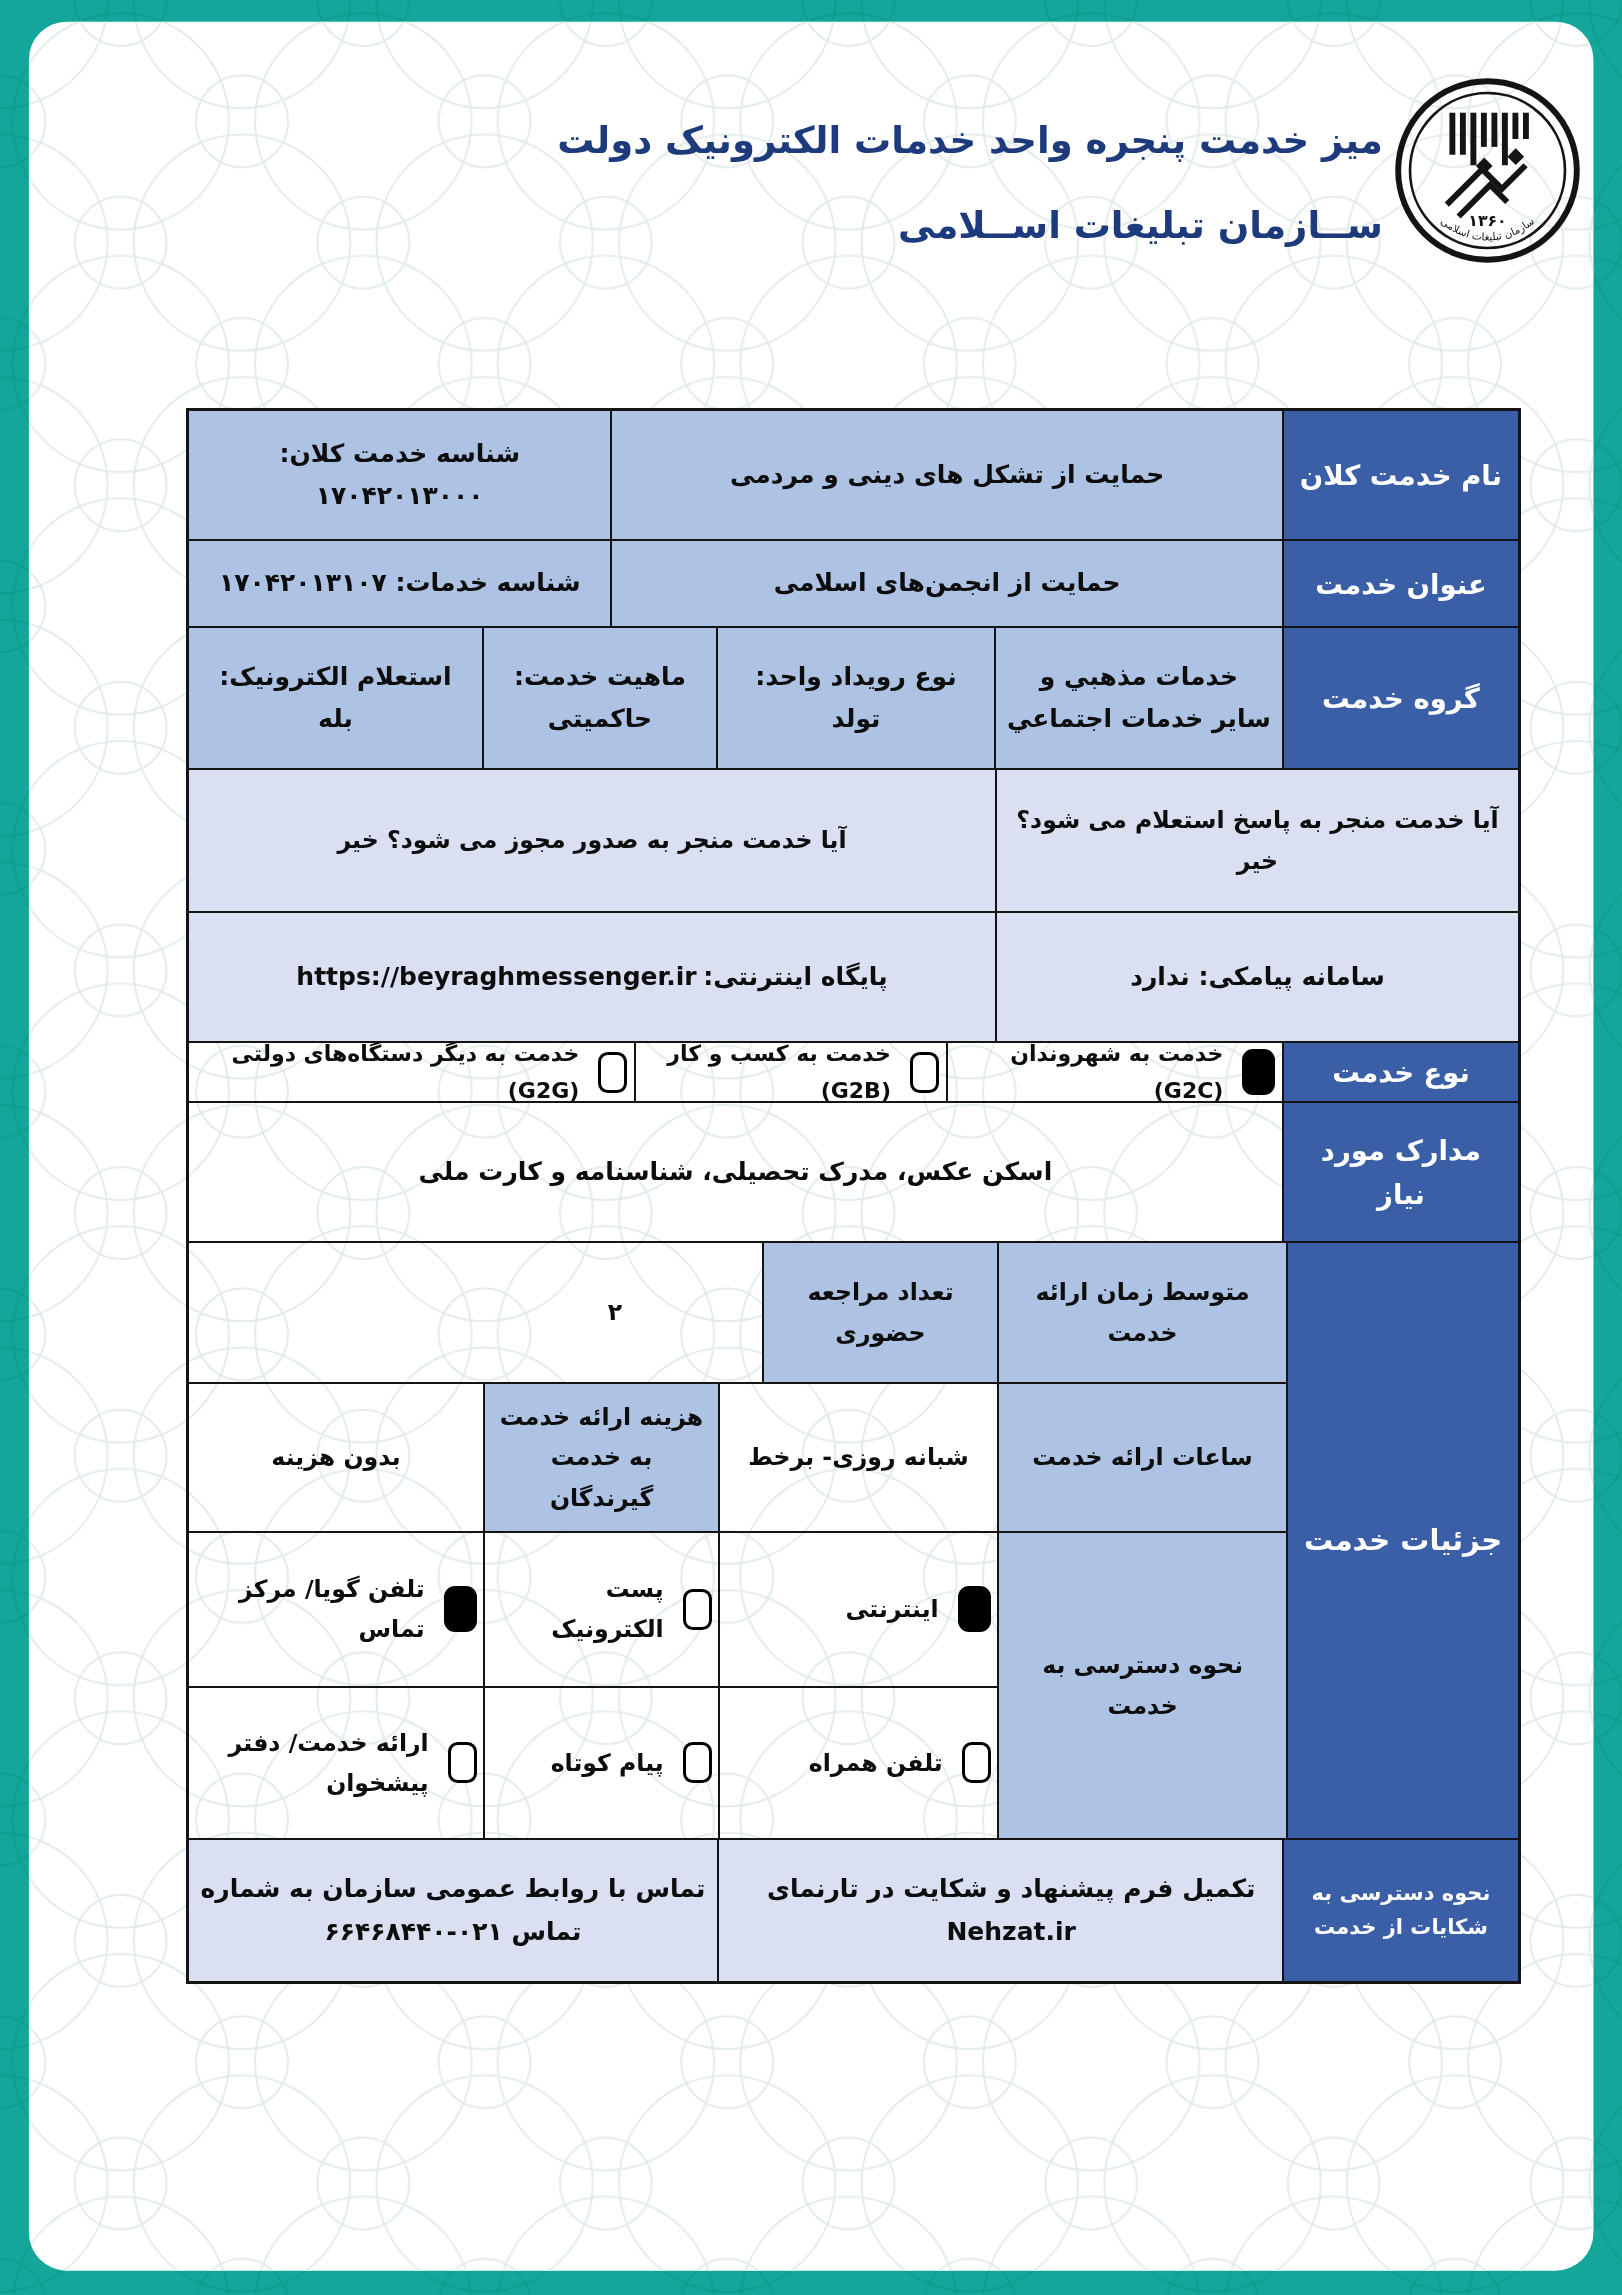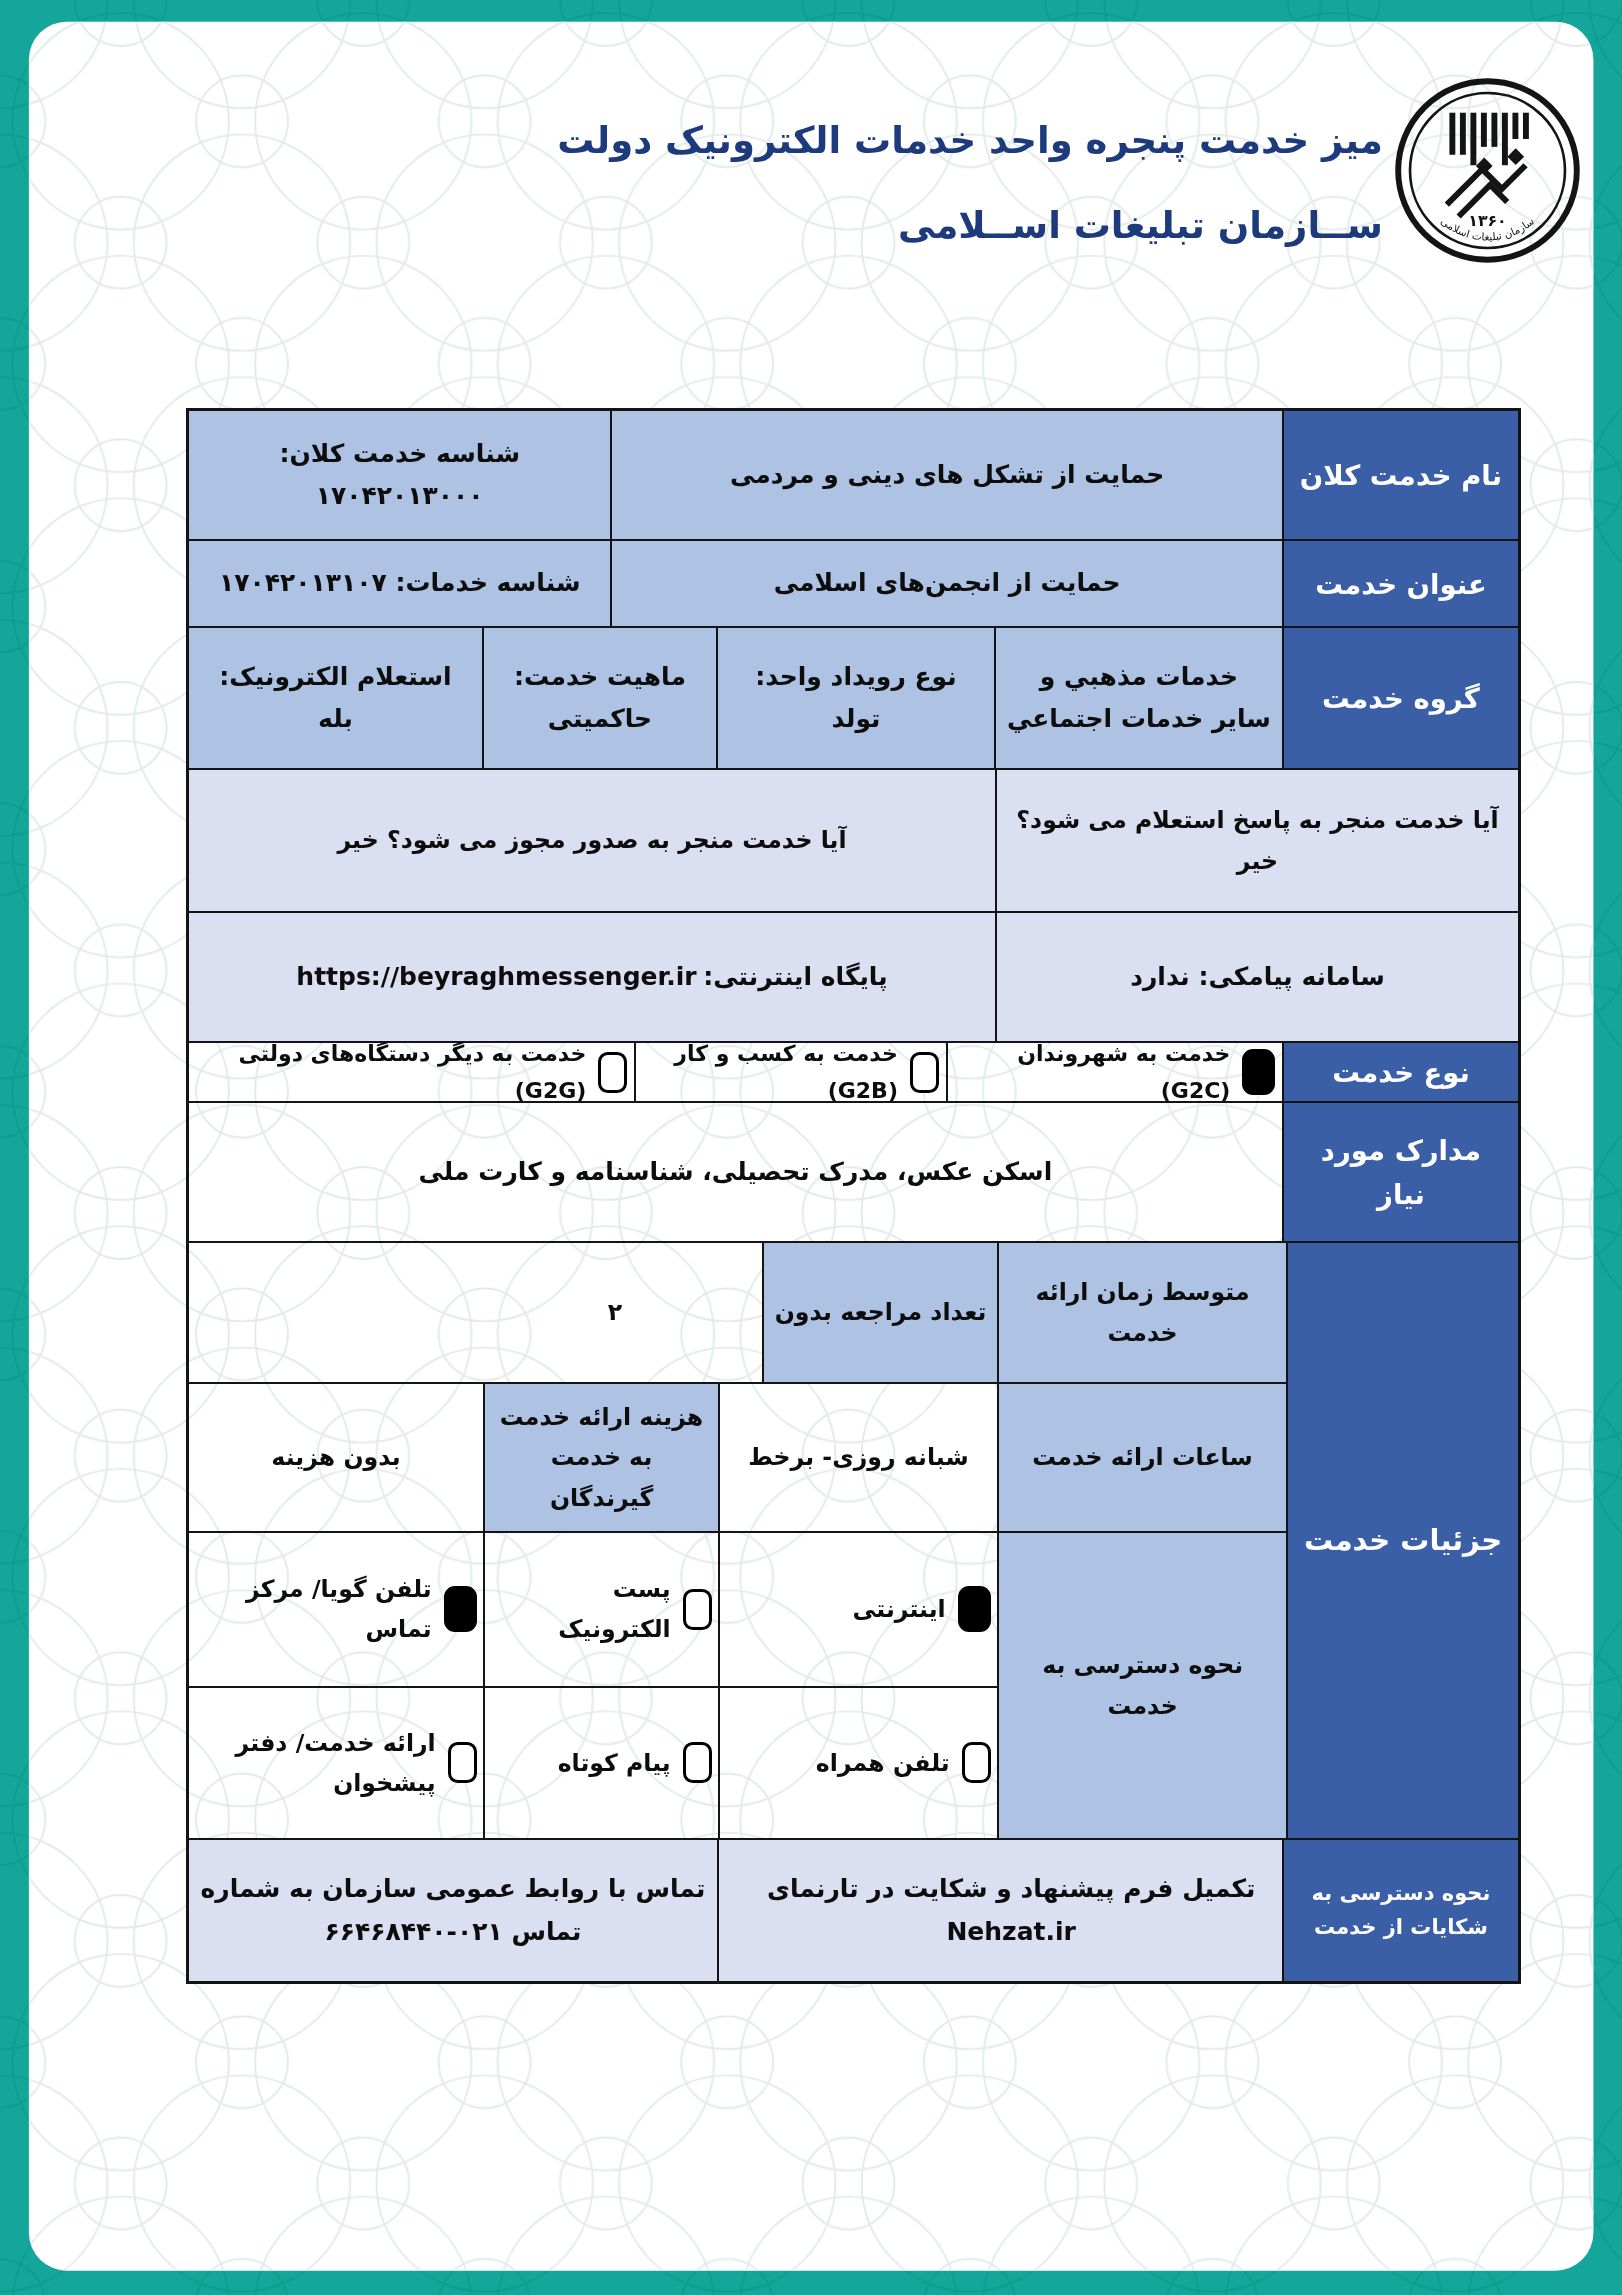--- a/index.html
+++ b/index.html
@@ -33,21 +33,21 @@
   .fs36{font-size:23.6px;}
   .fs34{font-size:22px;}
   .fs44{font-size:29px;}
 
   .drow{border-bottom:2.6px solid #141414;}
   .drow:last-child{border-bottom:none;}
   .arow{border-bottom:2.6px solid #141414;}
   .arow:last-child{border-bottom:none;}
 
   
-  .cbcell{justify-content:flex-start;padding-right:6.6px;gap:12px;}
+  .cbcell{justify-content:flex-start;padding-right:6.6px;gap:19px;}
   .cb{flex:0 0 auto;width:29px;height:41px;border:3.9px solid #000;border-radius:9.8px;
       background:#fff;box-sizing:border-box;}
   .cb.checked{background:#000;border-color:#000;width:33px;height:46px;border-radius:11px;}
   .cbl{text-align:right;}
 
   .urlcell{gap:6.6px;}
   .url{direction:ltr;unicode-bidi:embed;}
 </style>
 </head>
 <body>
@@ -175,21 +175,21 @@
         <div class="cell hd" style="width:237px;">مدارک مورد نیاز</div>
         <div class="cell wh" style="width:1097px;">اسکن عکس، مدرک تحصیلی، شناسنامه و کارت ملی</div>
       </div>
 
       <div class="frow row" style="height:595px;">
         <div class="cell hd fs44" style="width:237px;">جزئیات خدمت</div>
         <div class="fcol" style="width:1097px;">
 
           <div class="frow drow" style="height:141px;">
             <div class="cell mb fs36" style="width:289px;">متوسط زمان ارائه خدمت</div>
-            <div class="cell mb fs36" style="width:235px;">تعداد مراجعه بدون</div>
+            <div class="cell mb fs36" style="width:235px;">تعداد مراجعه حضوری</div>
             <div class="cell wh fs36" style="width:294px;">۲</div>
           </div>
 
           <div class="frow drow" style="height:149px;">
             <div class="cell mb fs36" style="width:289px;">ساعات ارائه خدمت</div>
             <div class="cell wh fs36" style="width:279px;">شبانه روزی- برخط</div>
             <div class="cell mb fs36" style="width:235px;">هزینه ارائه خدمت به خدمت گیرندگان</div>
             <div class="cell wh fs36" style="width:294px;">بدون هزینه</div>
           </div>
 

